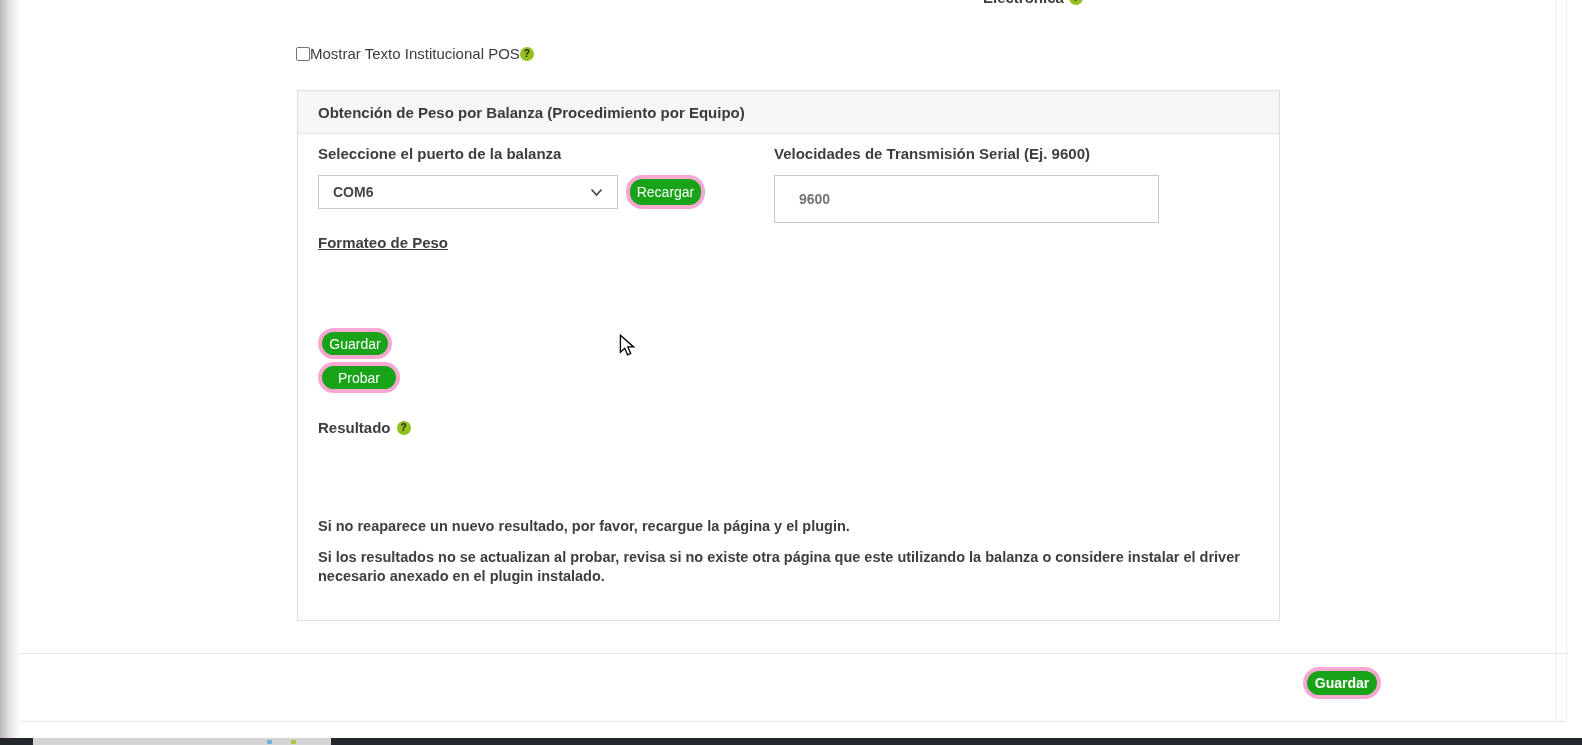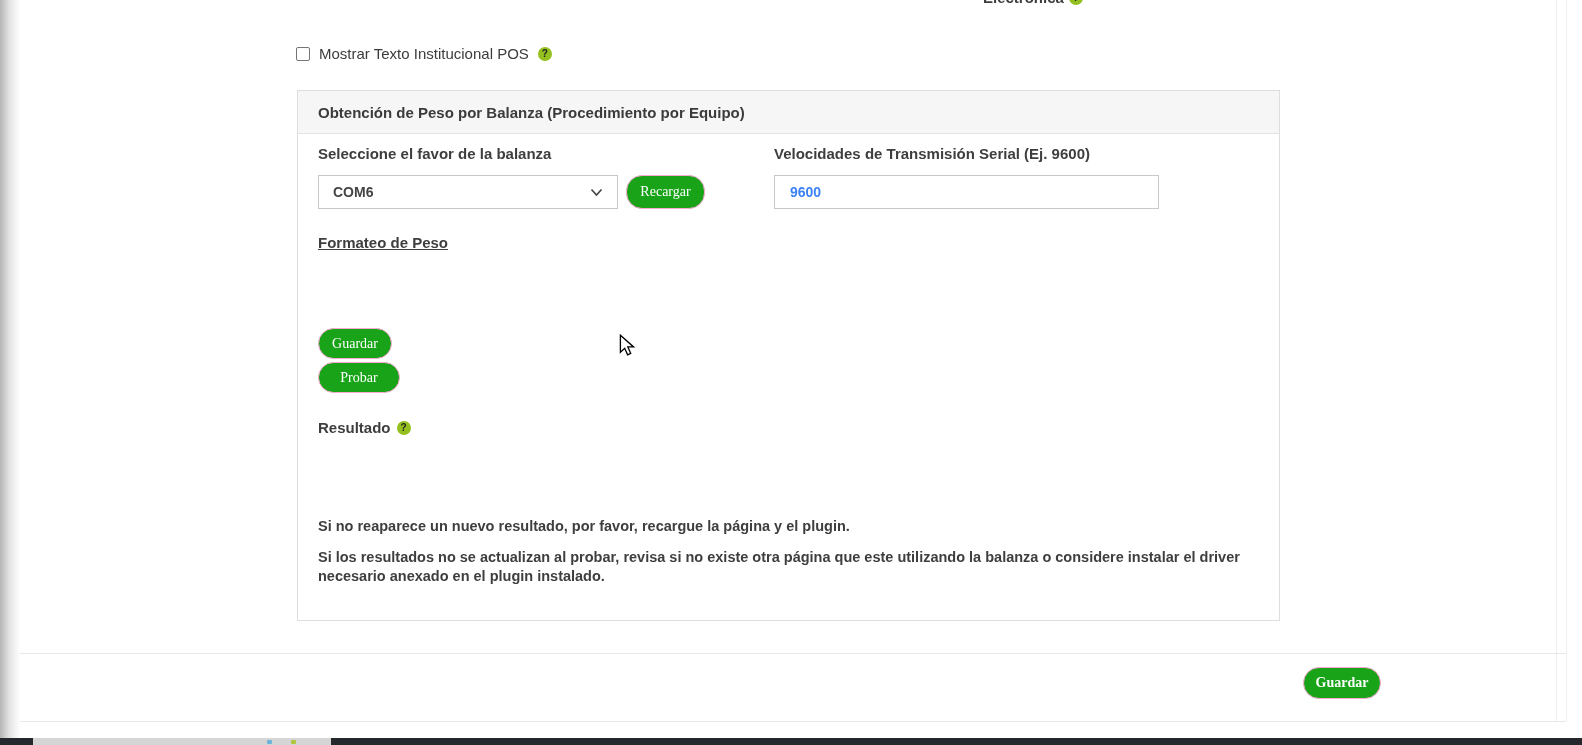--- a/index.html
+++ b/index.html
@@ -14,44 +14,44 @@
   
   .vline { position:absolute; top:0; width:1px; height:721px; background:#efefef; }
 
   .partial-top { position:absolute; top:-11px; left:983px; font-size:15px; font-weight:700;
     color:#3e3e3e; white-space:nowrap; display:flex; align-items:center; gap:5px; }
 
   .help-icon { display:inline-flex; width:14px; height:14px; border-radius:50%;
     background:#94c11f; color:#222; font-size:10px; font-weight:700;
     align-items:center; justify-content:center; vertical-align:middle; }
 
-  .checkbox-row { position:absolute; left:296px; top:45px; display:flex; align-items:center; gap:9px;
+  .checkbox-row { position:absolute; left:296px; top:45px; display:flex; align-items:center; 
     font-size:15px; color:#3c3c3c; }
   .checkbox-box { width:14px; height:14px; border:1px solid #757575; border-radius:2px; background:#fff; }
 
   .panel { position:absolute; left:297px; top:90px; width:983px; height:531px;
     border:1px solid #dedede; background:#fff; }
   .panel-header { height:43px; background:#f6f6f6; border-bottom:1px solid #e4e4e4;
     display:flex; align-items:center; padding-left:20px;text-align:center; }
   .panel-title { font-size:15px; font-weight:700; color:#3b3b3b; }
 
   .field-label { position:absolute; font-size:15px; font-weight:700; color:#3e3e3e; white-space:nowrap;
     display:flex; align-items:center; gap:6px; }
 
   .select-box { position:absolute; height:34px; border:1px solid #c8c8c8; background:#fff;
     display:flex; align-items:center; padding:2px 14px; font-size:14px; font-weight:700; color:#444;
     cursor:pointer; }
   .select-box .chev { margin-left:auto; display:flex; align-items:center; }
 
-  .text-input { position:absolute; height:34px; border:1px solid #c8c8c8; background:#fff;
-    font-size:14px; font-weight:700; color:#3b82f6; padding:0 15px;
+  .text-input { position:absolute; height:48px; border:1px solid #c8c8c8; background:#fff;
+    font-size:14px; font-weight:700; color:#737373; padding:0 24px;
     font-family:"Liberation Sans","DejaVu Sans",sans-serif; }
 
-  .btn { border:1px solid #f9a8d4; background:#18a318; color:#fff; font-size:14px;
-    border-radius:16px; cursor:pointer; font-family:Liberation Serif, serif; }
+  .btn { border:4px solid #f9a8d4; background:#18a318; color:#fff; font-size:14px;
+    border-radius:16px; cursor:pointer; font-family:Liberation Sans, sans-serif; }
   .btn-reload { position:absolute; left:328px; top:84px; width:79px; height:34px; }
   .btn-save  { position:absolute; left:20px; top:237px; width:74px; height:31px; }
   .btn-test  { position:absolute; left:20px; top:271px; width:82px; height:31px; }
 
   .result-area { position:absolute; left:20px; top:357px; width:871px; height:54px;
     background:#e9e9e9; border:1px solid #cfcfcf; resize:both; font-size:14px; font-weight:700;
     padding:8px 12px; color:#555; font-family:"Liberation Sans","DejaVu Sans",sans-serif; }
   .result-area::placeholder { color:#8f8f8f; font-weight:700; }
 
   .note { position:absolute; left:20px; width:956px; font-size:14.5px; font-weight:700;
@@ -88,21 +88,21 @@
     <span class="checkbox-box"></span>
     <span>Mostrar Texto Institucional POS</span>
     <span class="help-icon">?</span>
   </div>
 
   <div class="panel">
     <div class="panel-header">
       <span class="panel-title">Obtención de Peso por Balanza (Procedimiento por Equipo)</span>
     </div>
 
-    <div class="field-label" style="left:20px; top:54px;">Seleccione el favor de la balanza</div>
+    <div class="field-label" style="left:20px; top:54px;">Seleccione el puerto de la balanza</div>
 
     <div class="select-box" style="left:20px; top:84px; width:300px;">
       <span>COM6</span>
       <span class="chev">
         <svg width="13" height="9" viewBox="0 0 13 9">
             <polyline points="1.5,1.5 6.5,7 11.5,1.5" fill="none" stroke="#444" stroke-width="1.7"></polyline>
           </svg>
       </span>
     </div>
 

